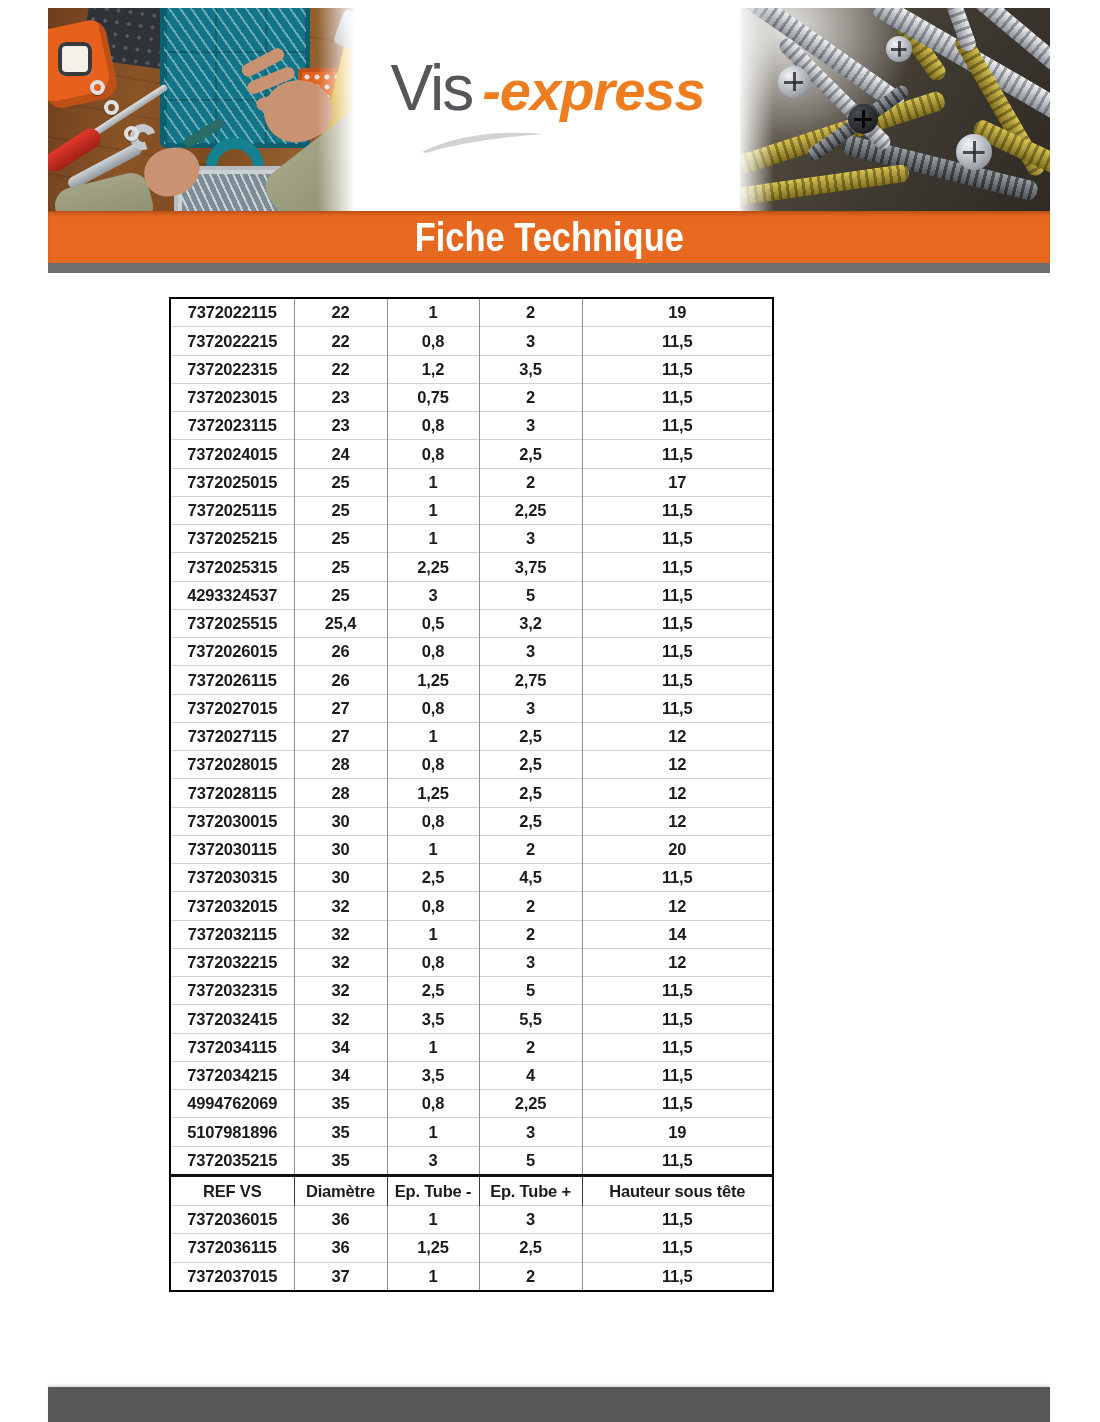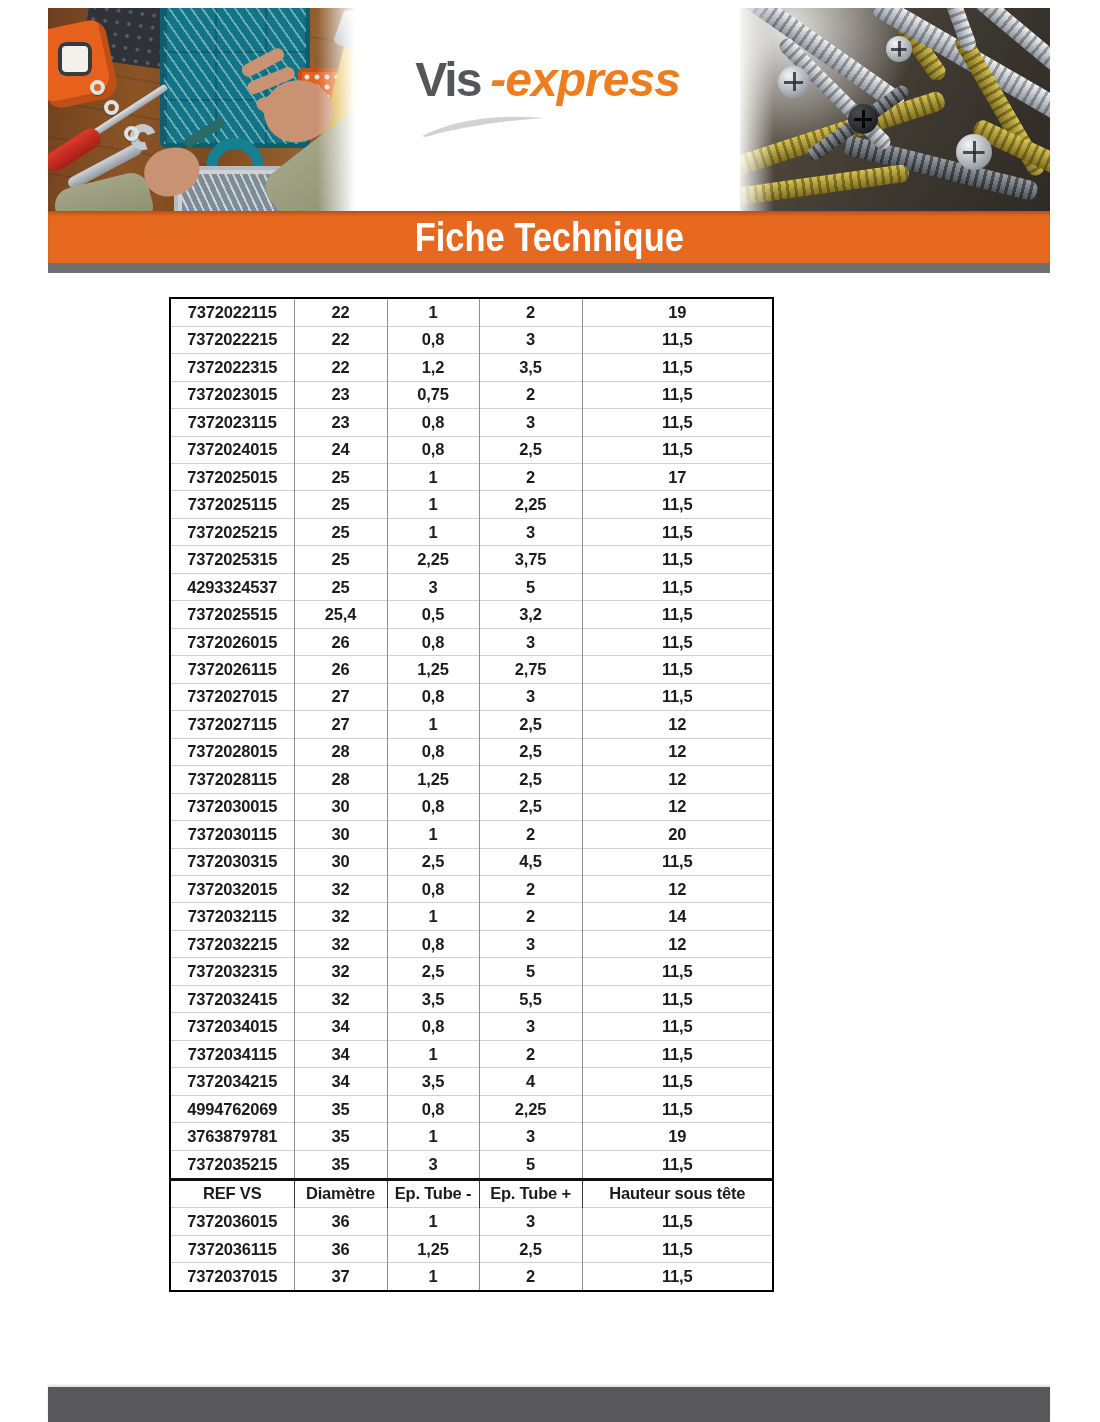--- a/index.html
+++ b/index.html
@@ -15,22 +15,22 @@
         font-family:"Liberation Sans",sans-serif;}
 
   
   .header{position:absolute;left:48px;top:8px;width:1002px;height:203px;display:flex;}
   .photo{position:relative;overflow:hidden;}
   .photo-left{width:307px;}
   .photo-right{width:310px;}
   .logo-area{flex:1;background:#fff;position:relative;display:flex;flex-direction:column;
              align-items:center;justify-content:flex-start;padding-top:48px;}
   .logo-line{display:flex;align-items:baseline;line-height:1;}
-  .logo-vis{font-size:48px;font-weight:700;color:var(--logo-gray);letter-spacing:-2px;}
-  .logo-express{font-size:48px;font-weight:700;font-style:italic;color:var(--logo-orange);
+  .logo-vis{font-size:64px;font-weight:400;color:var(--logo-gray);letter-spacing:-2px;}
+  .logo-express{font-size:56px;font-weight:700;font-style:italic;color:var(--logo-orange);
                 letter-spacing:-1px;margin-left:10px;}
   .swoosh{width:132px;height:26px;margin-top:8px;align-self:flex-start;margin-left:62px;}
 
   
   .wood{position:absolute;inset:0;
     background:
       repeating-linear-gradient(10deg, rgba(0,0,0,.10) 0 2px, rgba(0,0,0,0) 2px 36px),
       linear-gradient(100deg,#6e3f1e 0%,#8a5426 30%,#7c4920 55%,#936030 80%,#6e3f1e 100%);}
   .shape{position:absolute;}
   .pegboard{left:38px;top:-12px;width:112px;height:70px;background:#2f3338;transform:rotate(8deg);
@@ -413,27 +413,20 @@
           <td>11,5</td>
         </tr>
         <tr class="data-row">
           <td>7372032415</td>
           <td>32</td>
           <td>3,5</td>
           <td>5,5</td>
           <td>11,5</td>
         </tr>
         <tr class="data-row">
-          <td>7372034015</td>
-          <td>34</td>
-          <td>0,8</td>
-          <td>3</td>
-          <td>11,5</td>
-        </tr>
-        <tr class="data-row">
           <td>7372034115</td>
           <td>34</td>
           <td>1</td>
           <td>2</td>
           <td>11,5</td>
         </tr>
         <tr class="data-row">
           <td>7372034215</td>
           <td>34</td>
           <td>3,5</td>
@@ -441,21 +434,21 @@
           <td>11,5</td>
         </tr>
         <tr class="data-row">
           <td>4994762069</td>
           <td>35</td>
           <td>0,8</td>
           <td>2,25</td>
           <td>11,5</td>
         </tr>
         <tr class="data-row">
-          <td>3763879781</td>
+          <td>5107981896</td>
           <td>35</td>
           <td>1</td>
           <td>3</td>
           <td>19</td>
         </tr>
         <tr class="data-row">
           <td>7372035215</td>
           <td>35</td>
           <td>3</td>
           <td>5</td>

